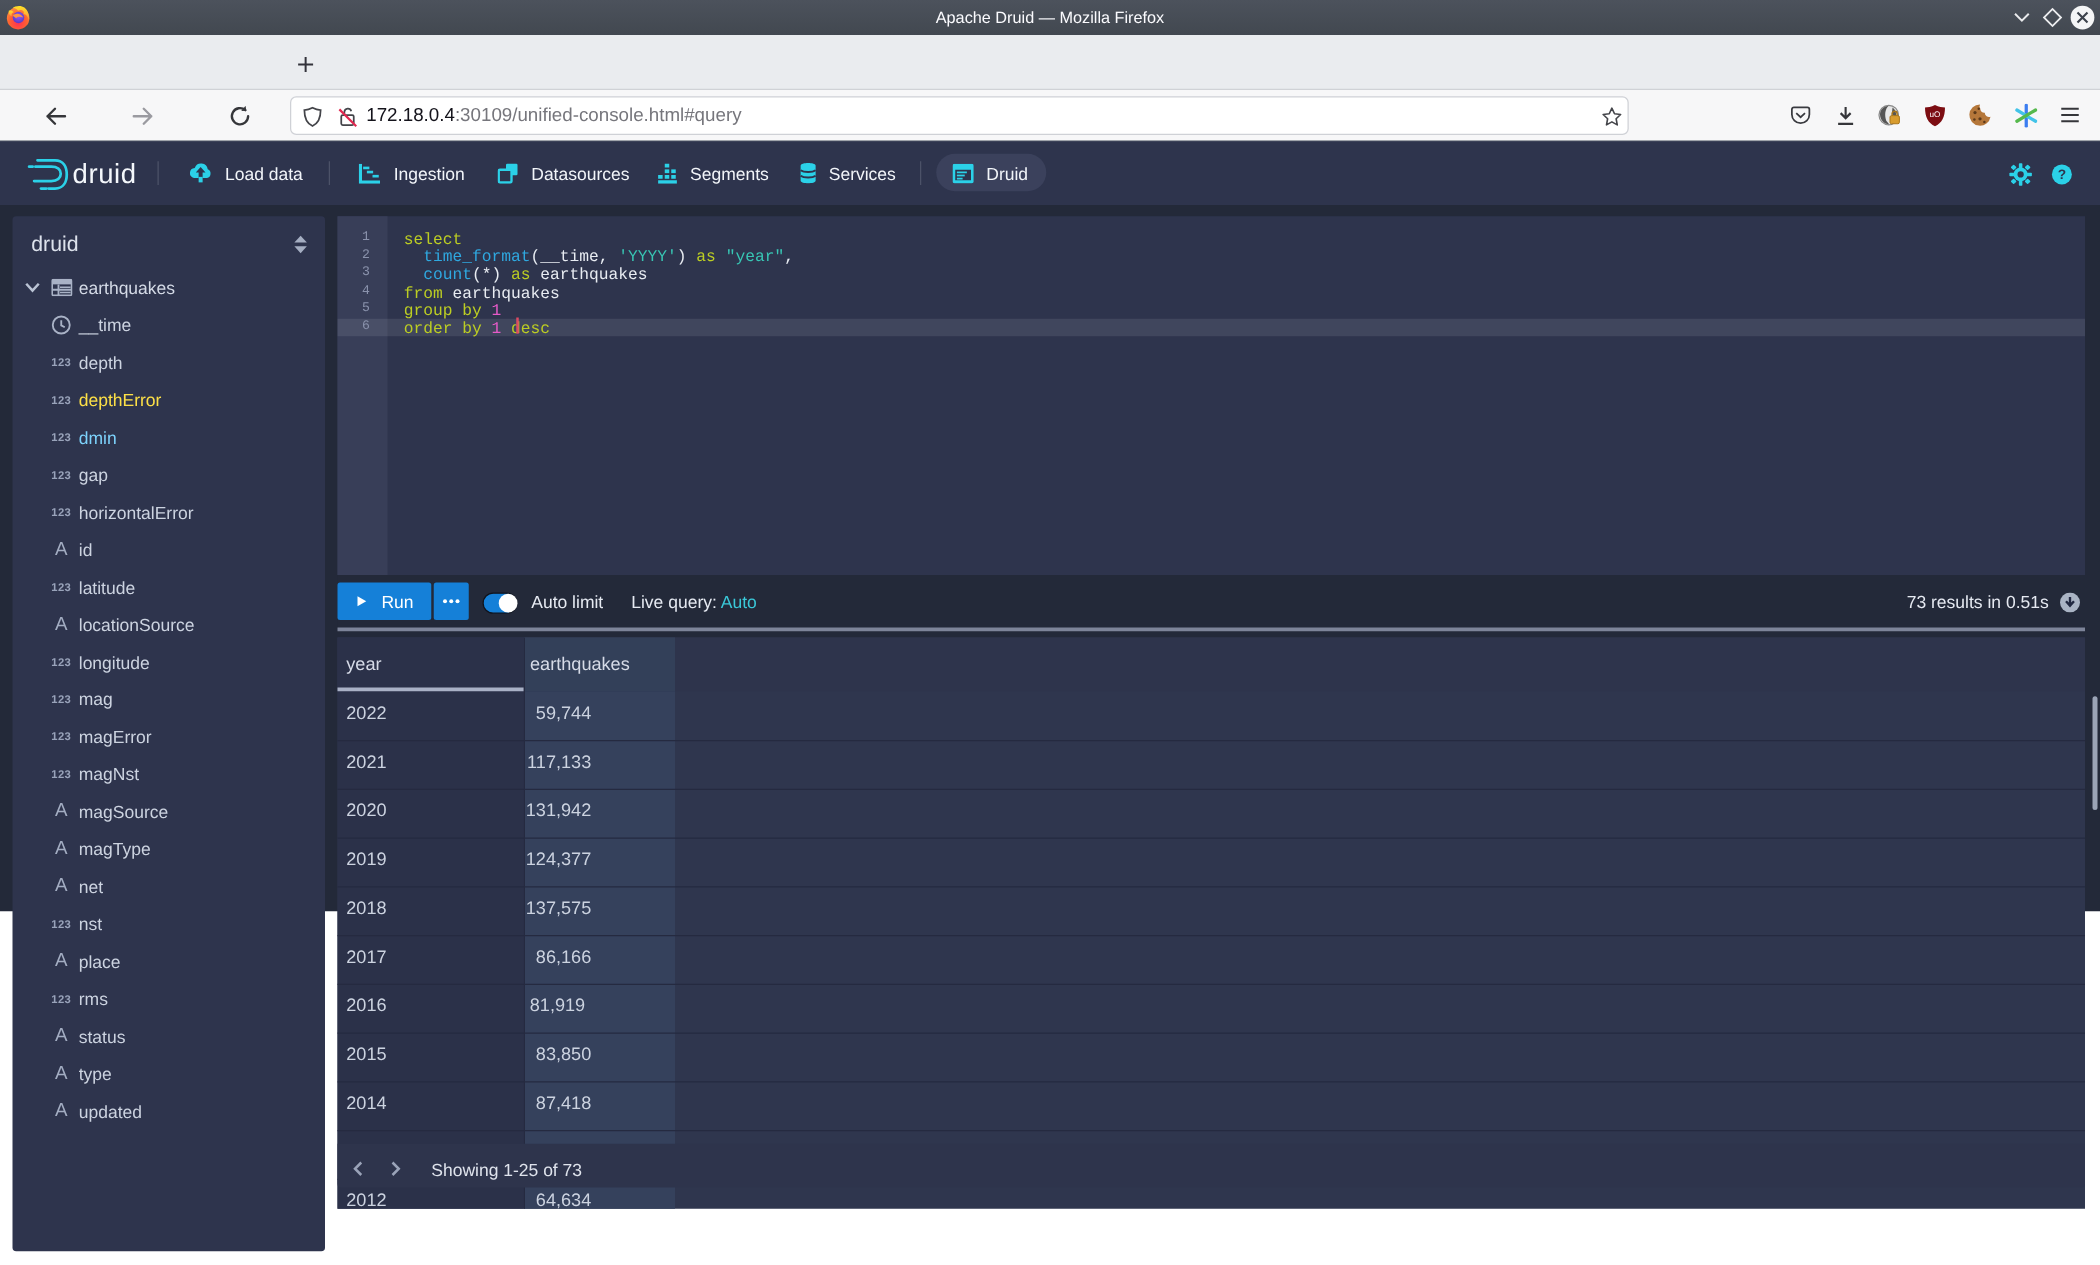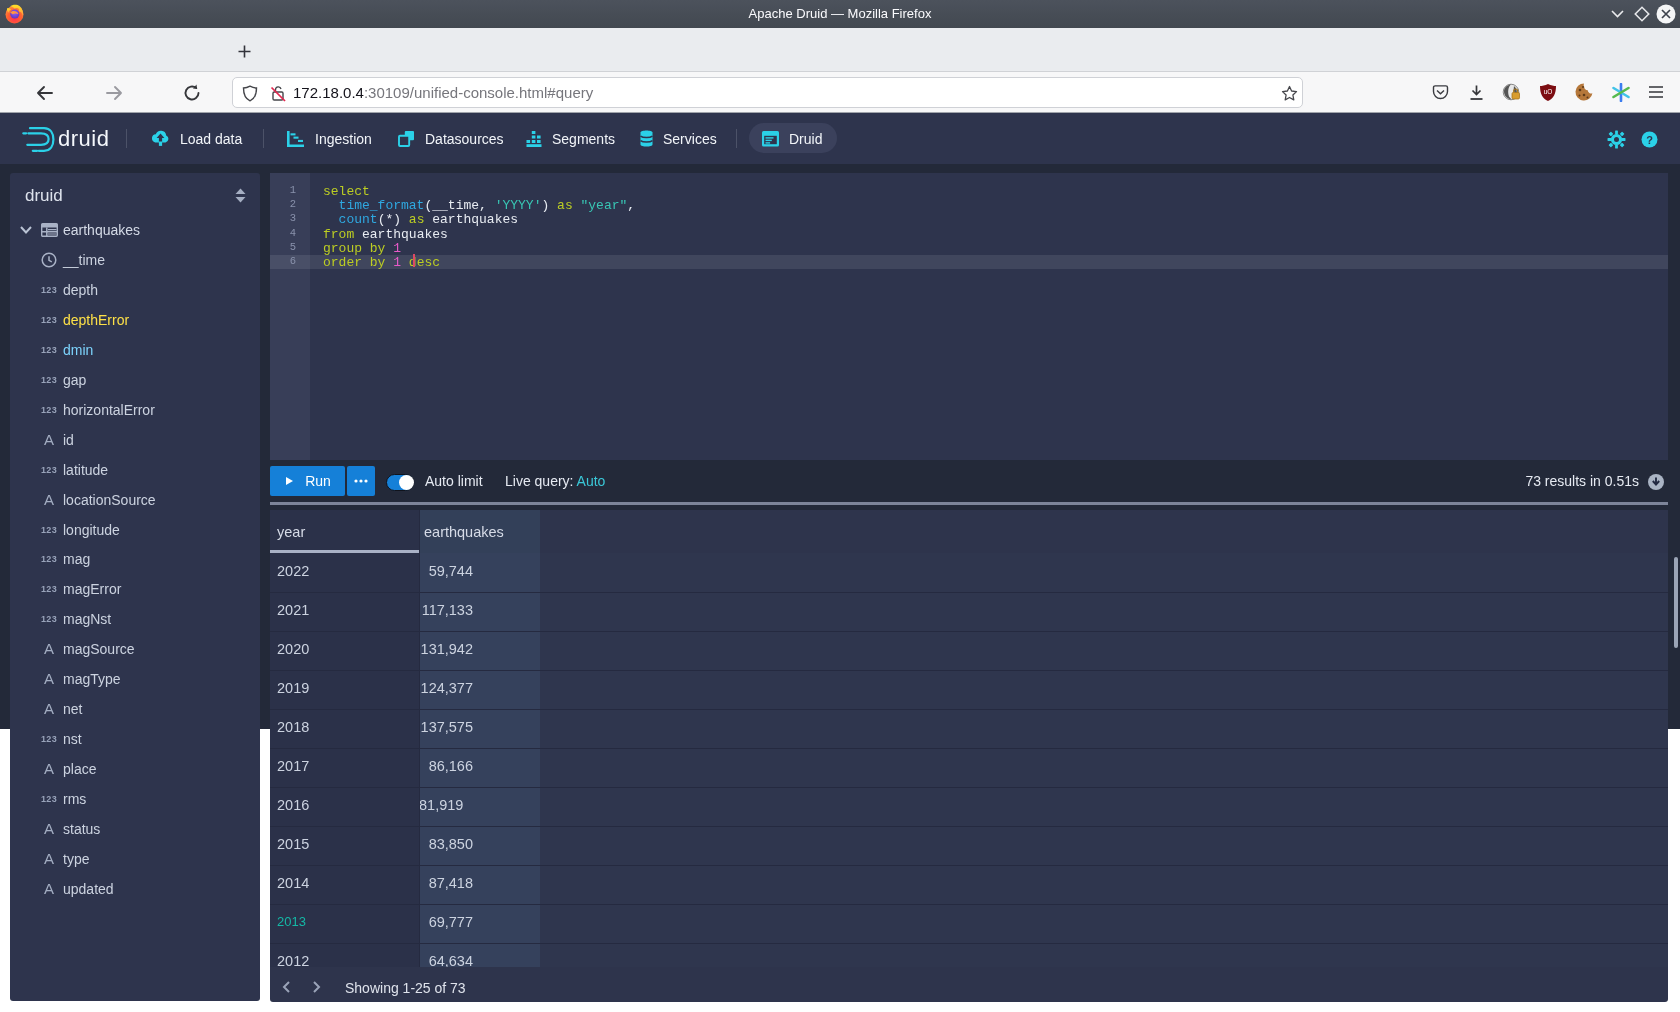--- a/index.html
+++ b/index.html
@@ -42,21 +42,21 @@
   #activeline { left:0px; top:82px; width:1398px; height:14.2px; background:rgba(255,255,255,.09); position:absolute; }
 
   
   #runbar { left:270px; top:460px; width:1398px; height:42px; background:#232939; }
   #runbtn { left:0px; top:6px; width:75px; height:30px; background:#1580d8; border-radius:2px; color:#fff; font-size:14px; }
   #morebtn { left:77px; top:6px; width:28px; height:30px; background:#1580d8; border-radius:2px; }
   #divider { left:270px; top:502px; width:1398px; height:3px; background:#7d8499; }
 
   
   #rtable { left:270px; top:510px; width:1398px; height:457px; background:#2f364e; }
-  #footer { left:270px; top:967px; width:1398px; height:35px; background:#2e344c; color:#dfe3ec; font-size:14px; border-radius:0 0 3px 3px; }
+  #footer { left:270px; top:915px; width:1398px; height:35px; background:#2e344c; color:#dfe3ec; font-size:14px; border-radius:0 0 3px 3px; }
 
   #scrollthumb { left:1674px; top:557px; width:4px; height:91px; background:#9ba4b6; border-radius:2px; }
 </style>
 </head>
 <body>
 <div id="stage">
 
   <div id="titlebar" class="abs"></div>
   <div id="titletext" class="abs">Apache Druid — Mozilla Firefox</div>
   <svg class="abs" style="left:4px;top:3px" width="21" height="21" viewBox="0 0 21 21">
@@ -384,21 +384,21 @@
 <div class="abs" style="left:7px;top:170.0px;font-size:14.5px;color:#ccd3e0">2019</div>
 <div class="abs" style="left:149px;top:170.0px;width:54px;text-align:right;font-size:14.5px;color:#ccd3e0">124,377</div>
 <div class="abs" style="left:0;top:237.5px;width:1398px;height:1.5px;background:#252a40"></div>
 <div class="abs" style="left:7px;top:209.0px;font-size:14.5px;color:#ccd3e0">2018</div>
 <div class="abs" style="left:149px;top:209.0px;width:54px;text-align:right;font-size:14.5px;color:#ccd3e0">137,575</div>
 <div class="abs" style="left:0;top:276.5px;width:1398px;height:1.5px;background:#252a40"></div>
 <div class="abs" style="left:7px;top:248.0px;font-size:14.5px;color:#ccd3e0">2017</div>
 <div class="abs" style="left:149px;top:248.0px;width:54px;text-align:right;font-size:14.5px;color:#ccd3e0">86,166</div>
 <div class="abs" style="left:0;top:315.5px;width:1398px;height:1.5px;background:#252a40"></div>
 <div class="abs" style="left:7px;top:287.0px;font-size:14.5px;color:#ccd3e0">2016</div>
-<div class="abs" style="left:149px;top:287.0px;width:54px;text-align:left;font-size:14.5px;color:#ccd3e0">81,919</div>
+<div class="abs" style="left:149px;top:287.0px;width:54px;text-align:center;font-size:14.5px;color:#ccd3e0">81,919</div>
 <div class="abs" style="left:0;top:354.5px;width:1398px;height:1.5px;background:#252a40"></div>
 <div class="abs" style="left:7px;top:326.0px;font-size:14.5px;color:#ccd3e0">2015</div>
 <div class="abs" style="left:149px;top:326.0px;width:54px;text-align:right;font-size:14.5px;color:#ccd3e0">83,850</div>
 <div class="abs" style="left:0;top:393.5px;width:1398px;height:1.5px;background:#252a40"></div>
 <div class="abs" style="left:7px;top:365.0px;font-size:14.5px;color:#ccd3e0">2014</div>
 <div class="abs" style="left:149px;top:365.0px;width:54px;text-align:right;font-size:14.5px;color:#ccd3e0">87,418</div>
 <div class="abs" style="left:0;top:432.5px;width:1398px;height:1.5px;background:#252a40"></div>
 <div class="abs" style="left:7px;top:404.0px;font-size:13px;color:#14b8a6">2013</div>
 <div class="abs" style="left:149px;top:404.0px;width:54px;text-align:right;font-size:14.5px;color:#ccd3e0">69,777</div>
 <div class="abs" style="left:7px;top:443.0px;font-size:14.5px;color:#ccd3e0">2012</div>

